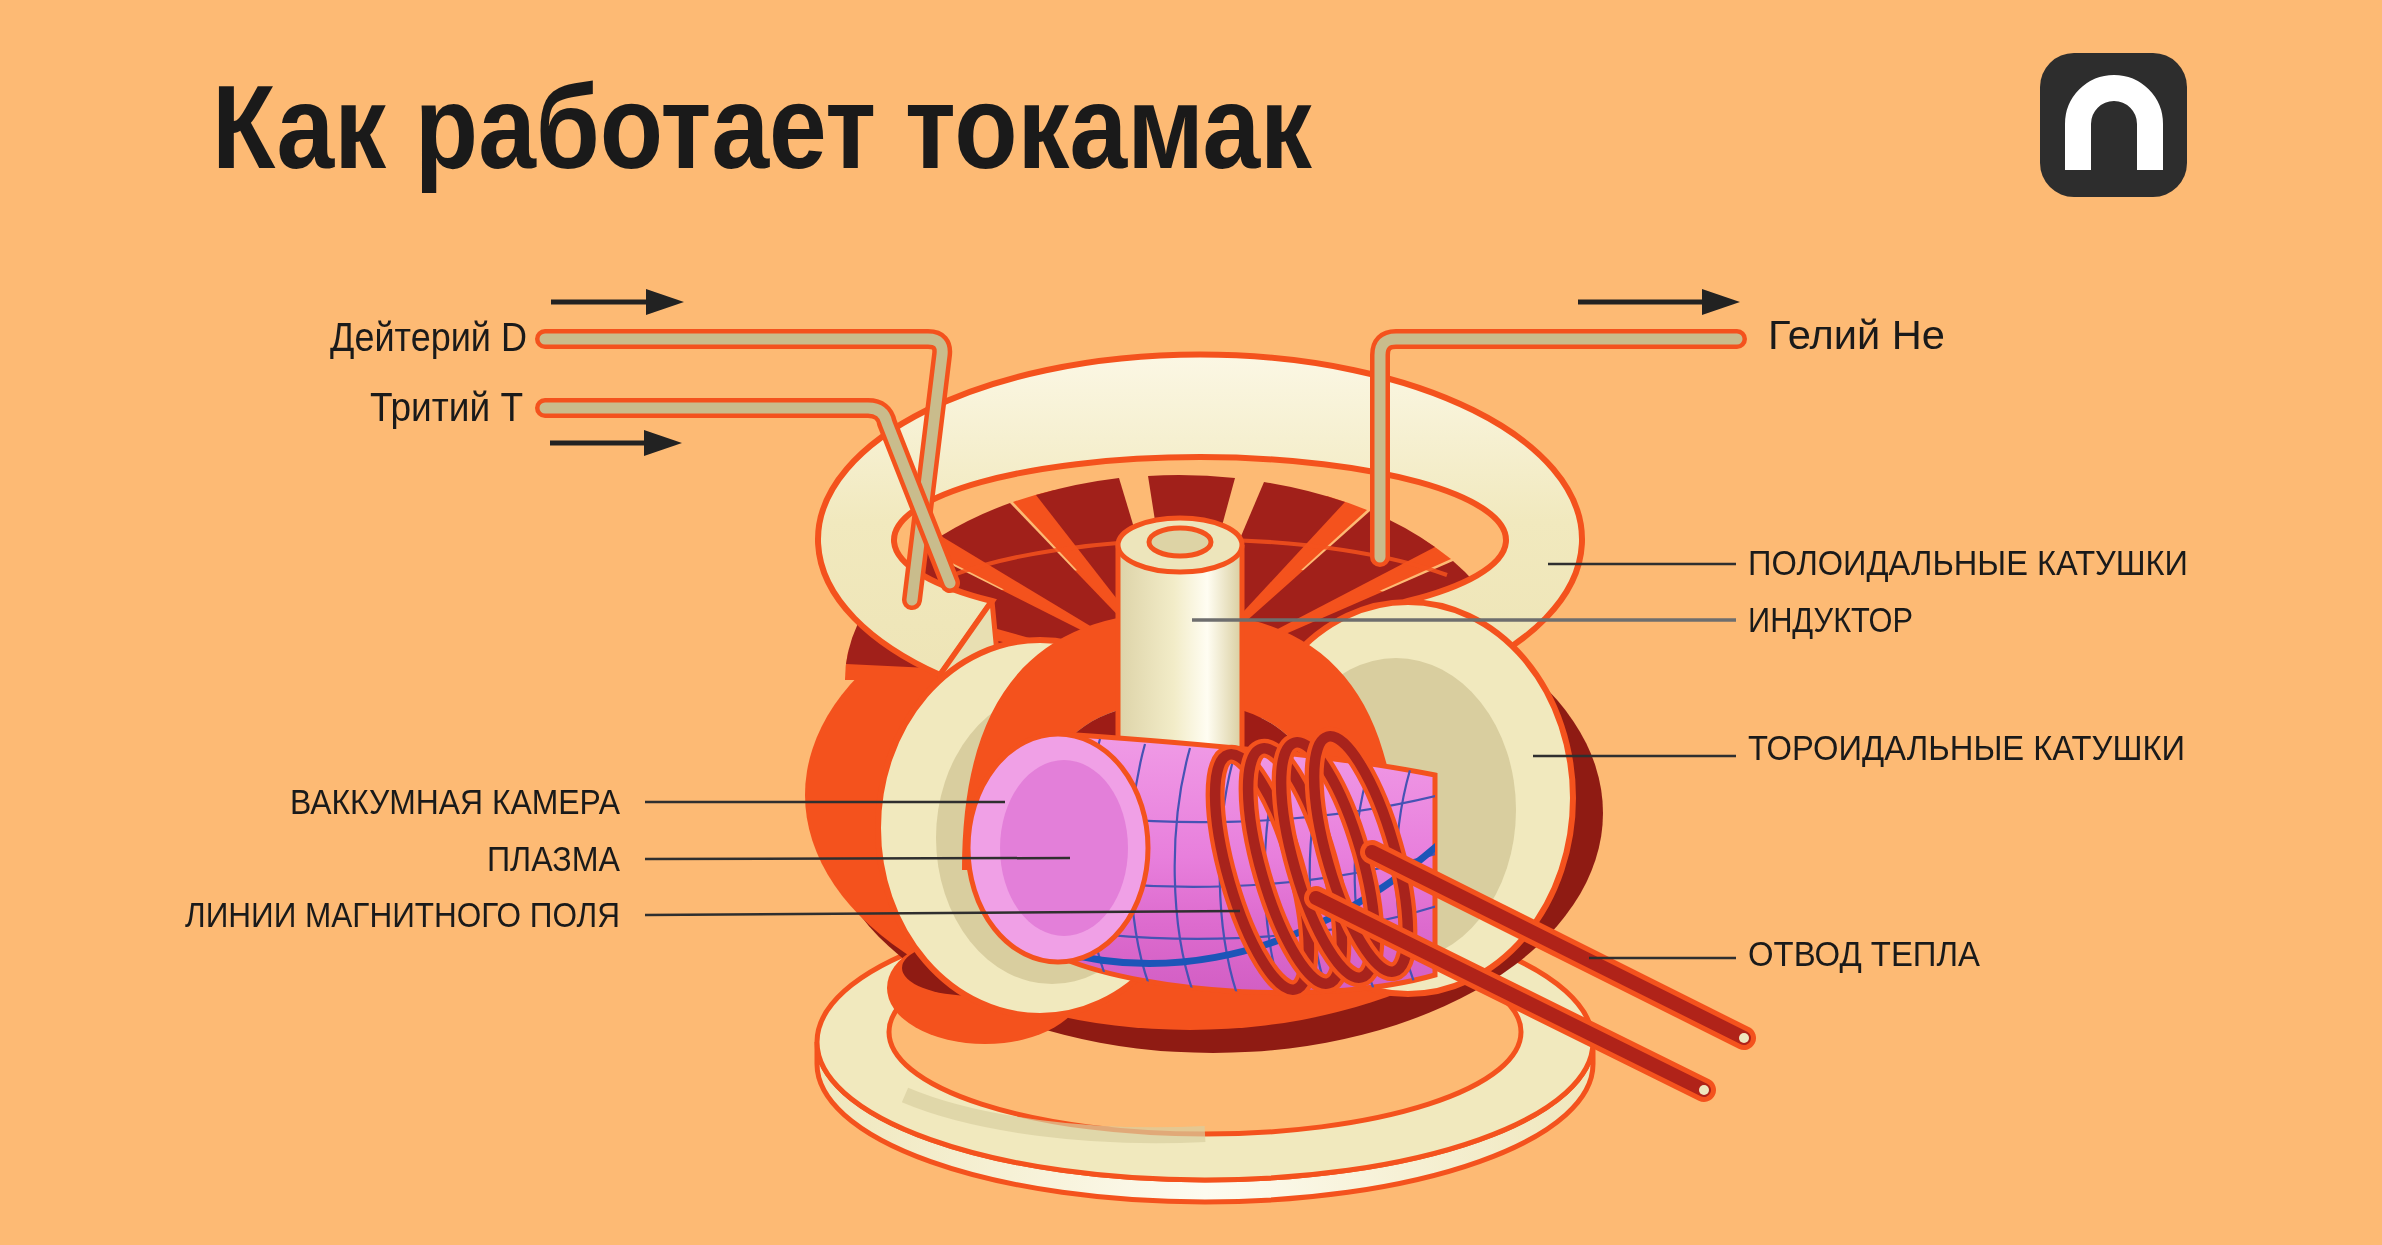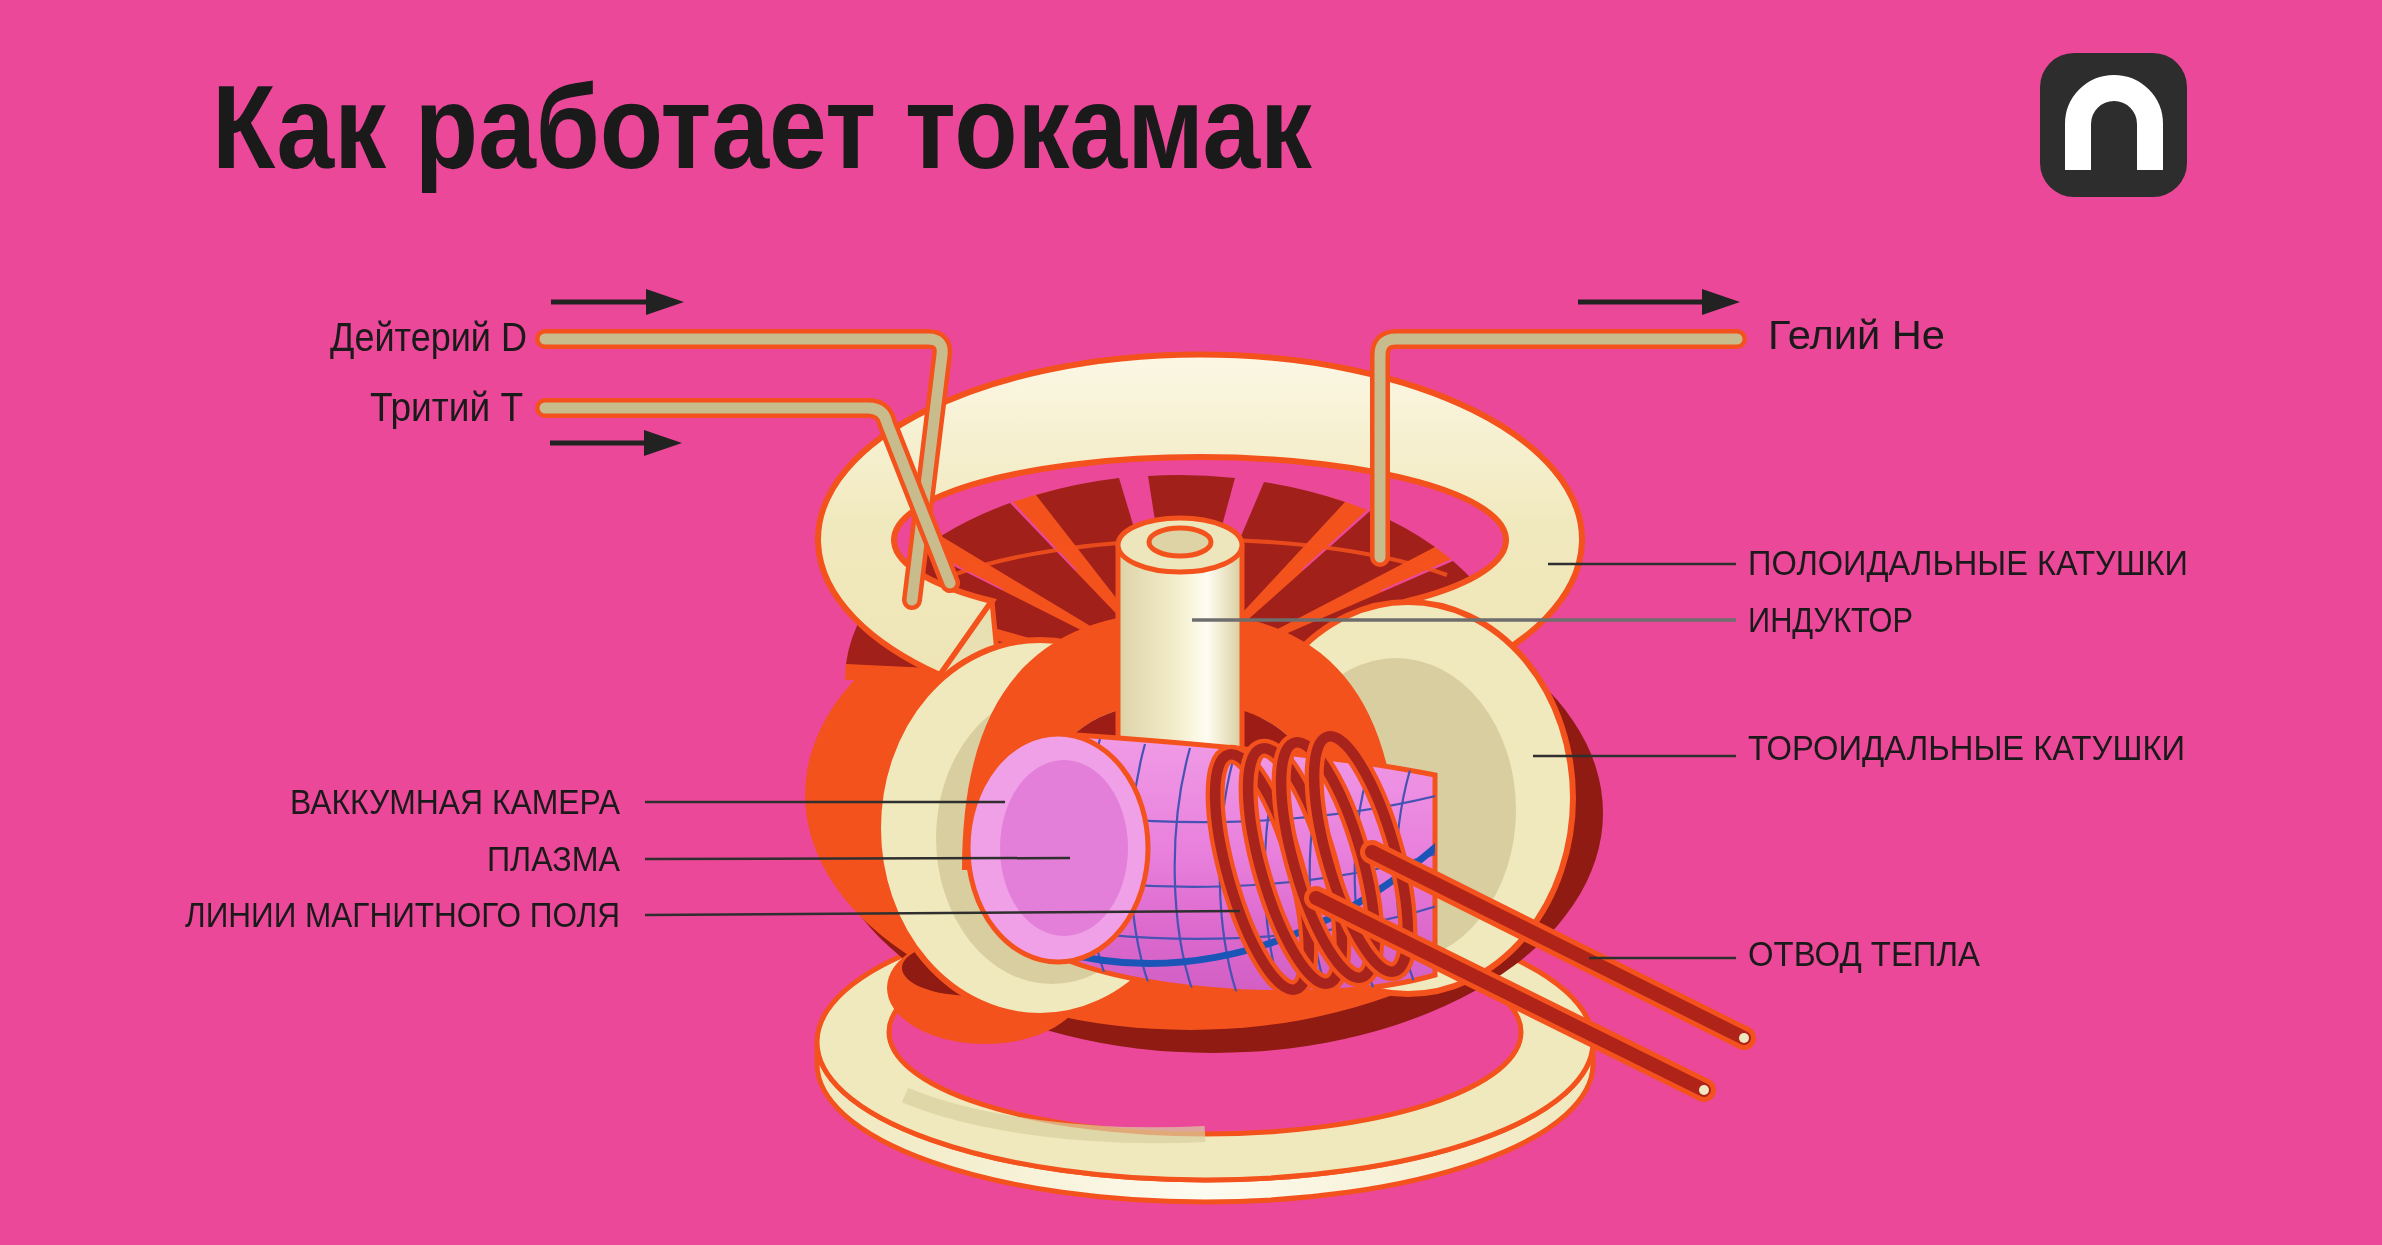--- a/index.html
+++ b/index.html
@@ -1,16 +1,16 @@
 <!DOCTYPE html>
 <html><head>
 <meta charset="utf-8">
 <style>
   html,body{margin:0;padding:0;background:#ffffff;}
-  .stage{position:relative;width:2382px;height:1245px;background:#ec4899;overflow:hidden;
+  .stage{position:relative;width:2382px;height:1245px;background:#fdba74;overflow:hidden;
          font-family:"Liberation Sans", sans-serif;}
   .stage svg{position:absolute;left:0;top:0;}
   text{fill:#1a1a1a;}
   .title-text{font-weight:bold;font-size:118px;}
   .big-label{font-size:40px;}
   .small-label{font-size:35px;}
 </style>
 </head>
 <body>
 

